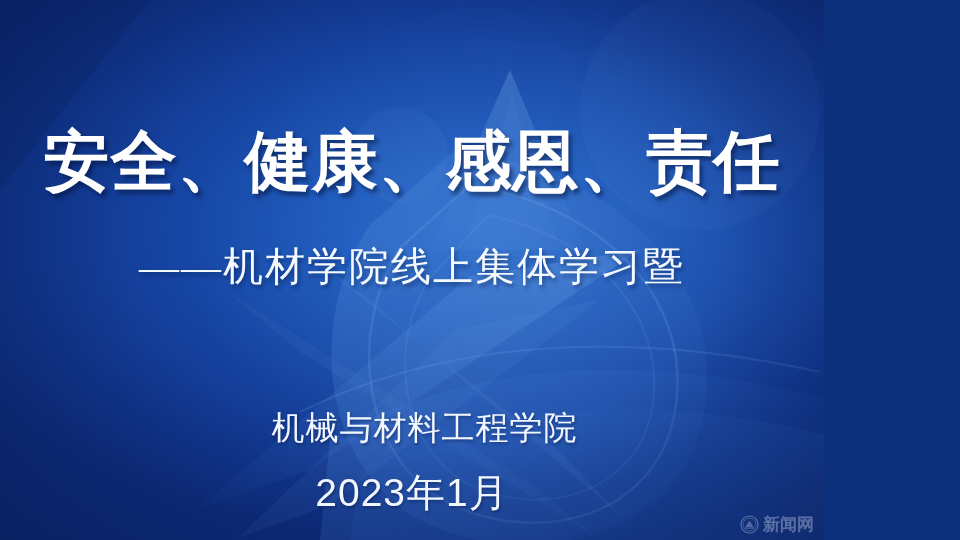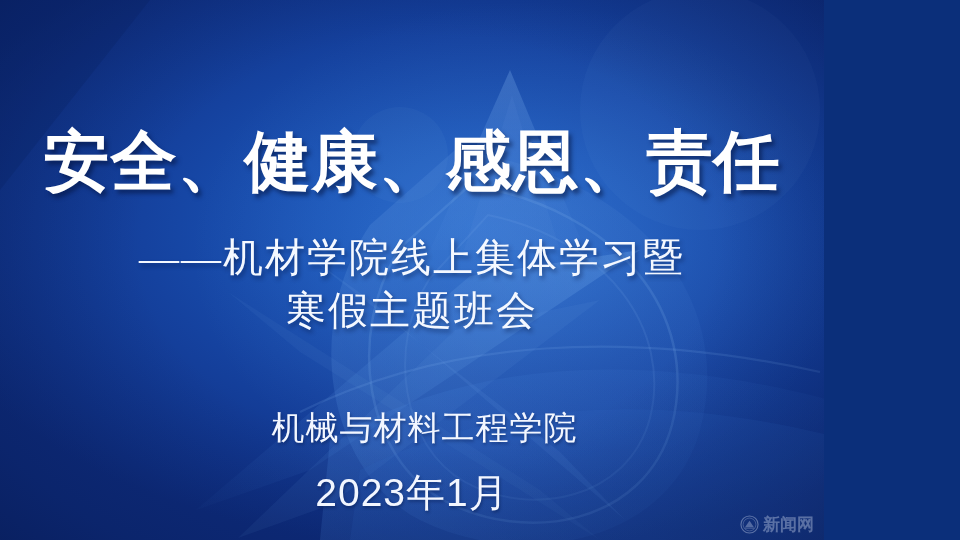--- a/index.html
+++ b/index.html
@@ -63,21 +63,21 @@
     top: 232px;
     left: 0;
     right: 0;
     font-family: "Liberation Serif", "DejaVu Serif", serif;
     font-size: 40px;
     color: #f4f8ff;
     line-height: 1.32;
     letter-spacing: 2px;
     text-shadow: 2px 3px 4px rgba(3,18,60,0.45);
   }
-  .subtitle .line { display: block; white-space: nowrap; }
+  .subtitle .line { display: block; white-space: nowrap; margin-top: 9px; }
 
   .org-line {
     position: absolute;
     top: 406px;
     left: 0;
     right: 0;
     font-size: 33px;
     font-weight: 400;
     color: #f2f6ff;
     letter-spacing: 1px;
@@ -181,21 +181,20 @@
   </div>
 
   <div class="vignette"></div>
 
   <div class="content">
 
     <div class="main-title">安全、健康、感恩、责任</div>
 
     <div class="subtitle">
       <span class="line">——机材学院线上集体学习暨</span>
-      <span class="line">寒假主题班会</span>
     </div>
 
     <div class="org-line">机械与材料工程学院</div>
 
     <div class="date-line">2023年1月</div>
   </div>
 
   <div class="watermark">
     <span class="wm-logo">
       <svg viewBox="0 0 40 40" xmlns="http://www.w3.org/2000/svg" aria-hidden="true">

